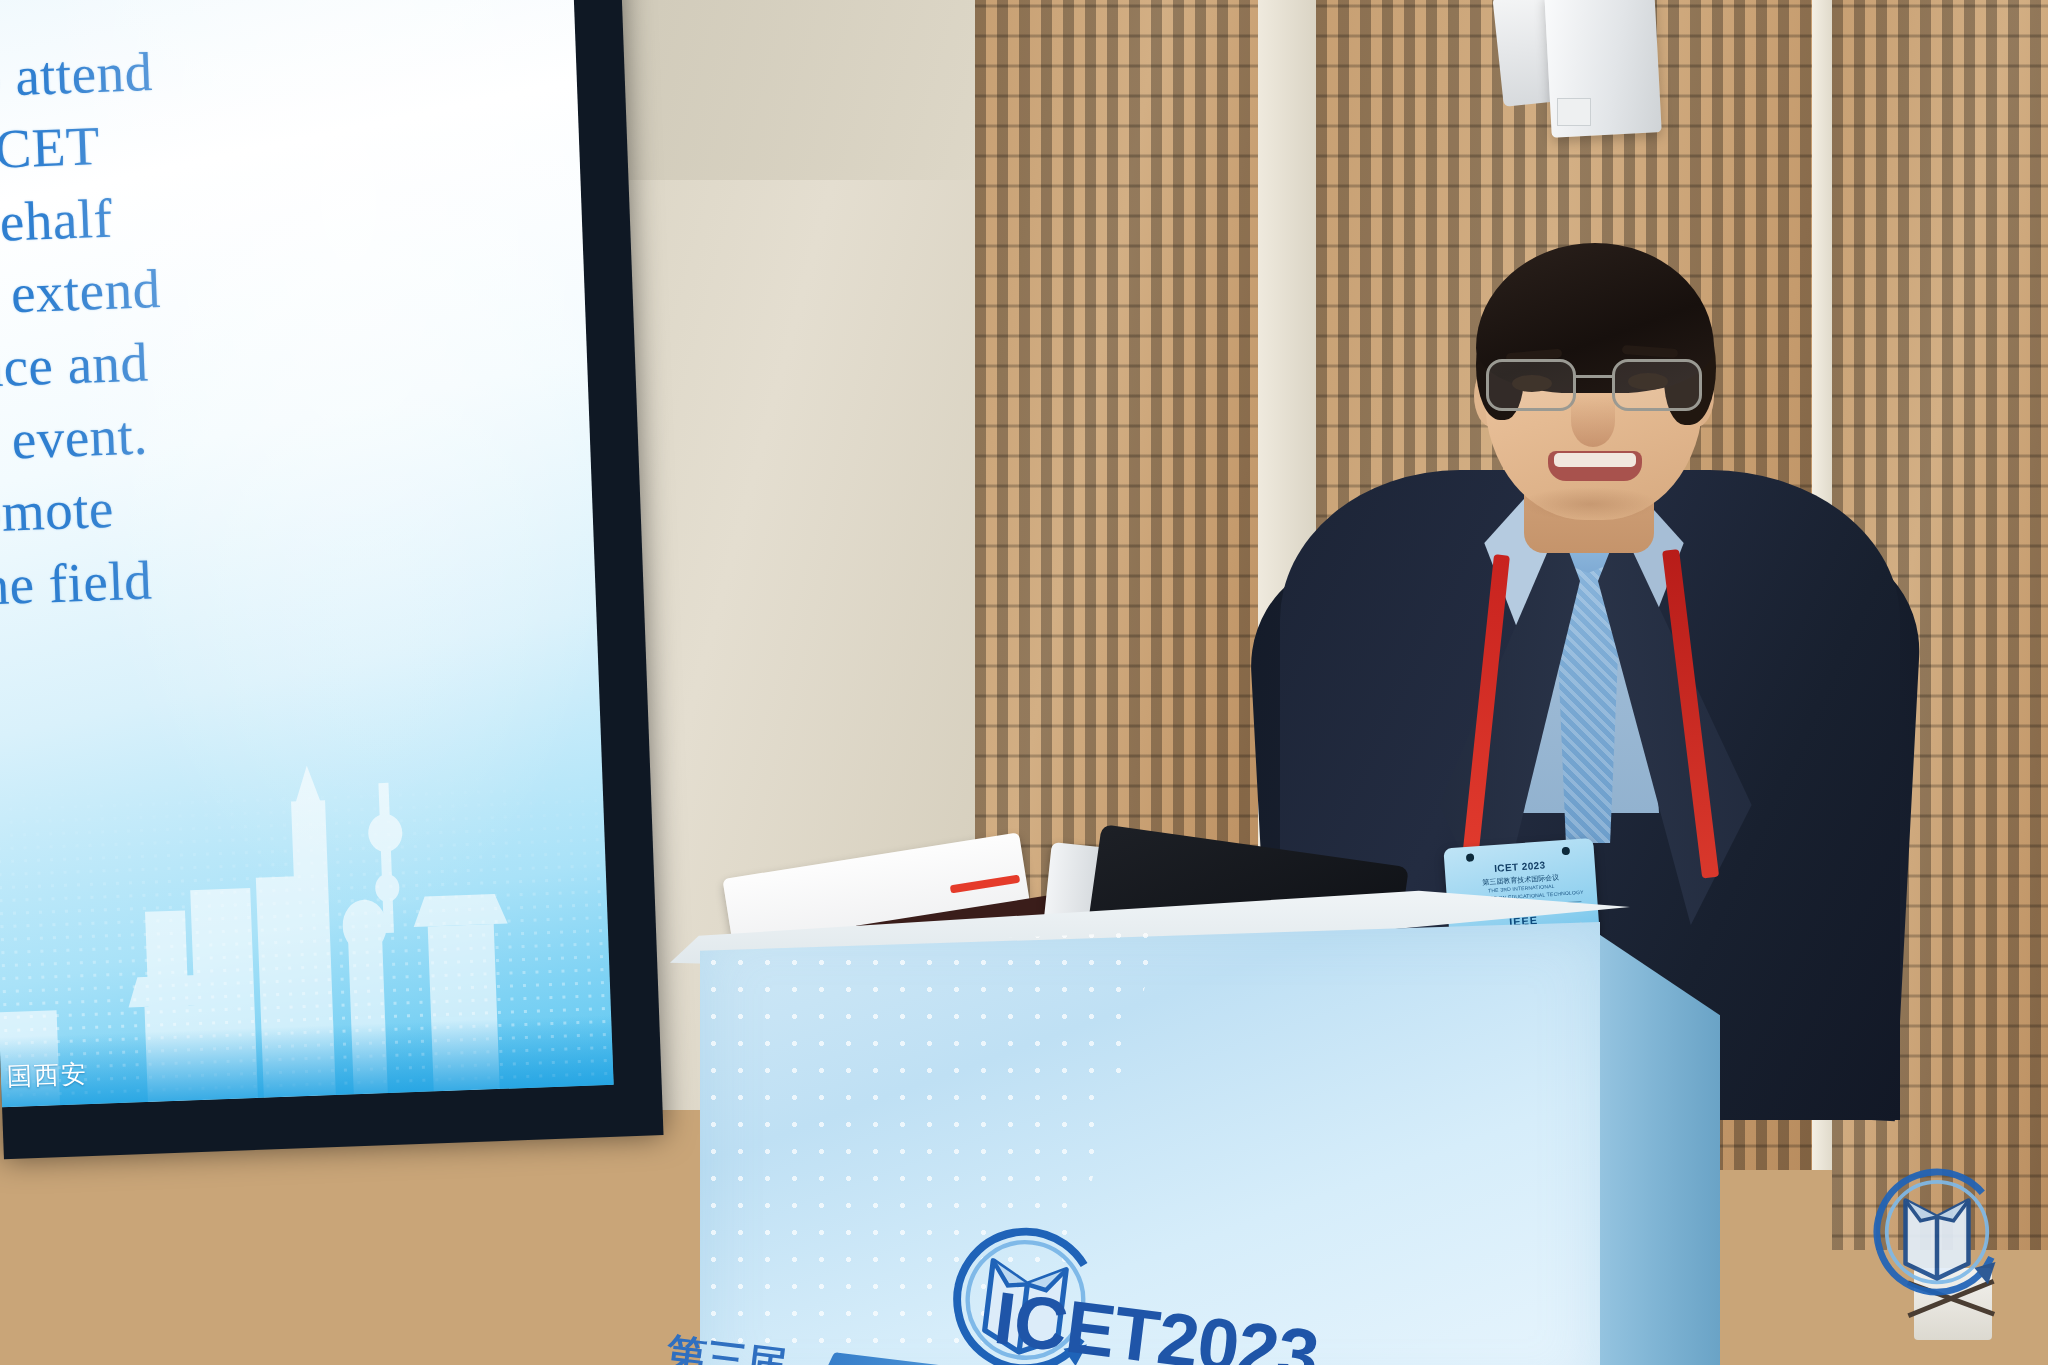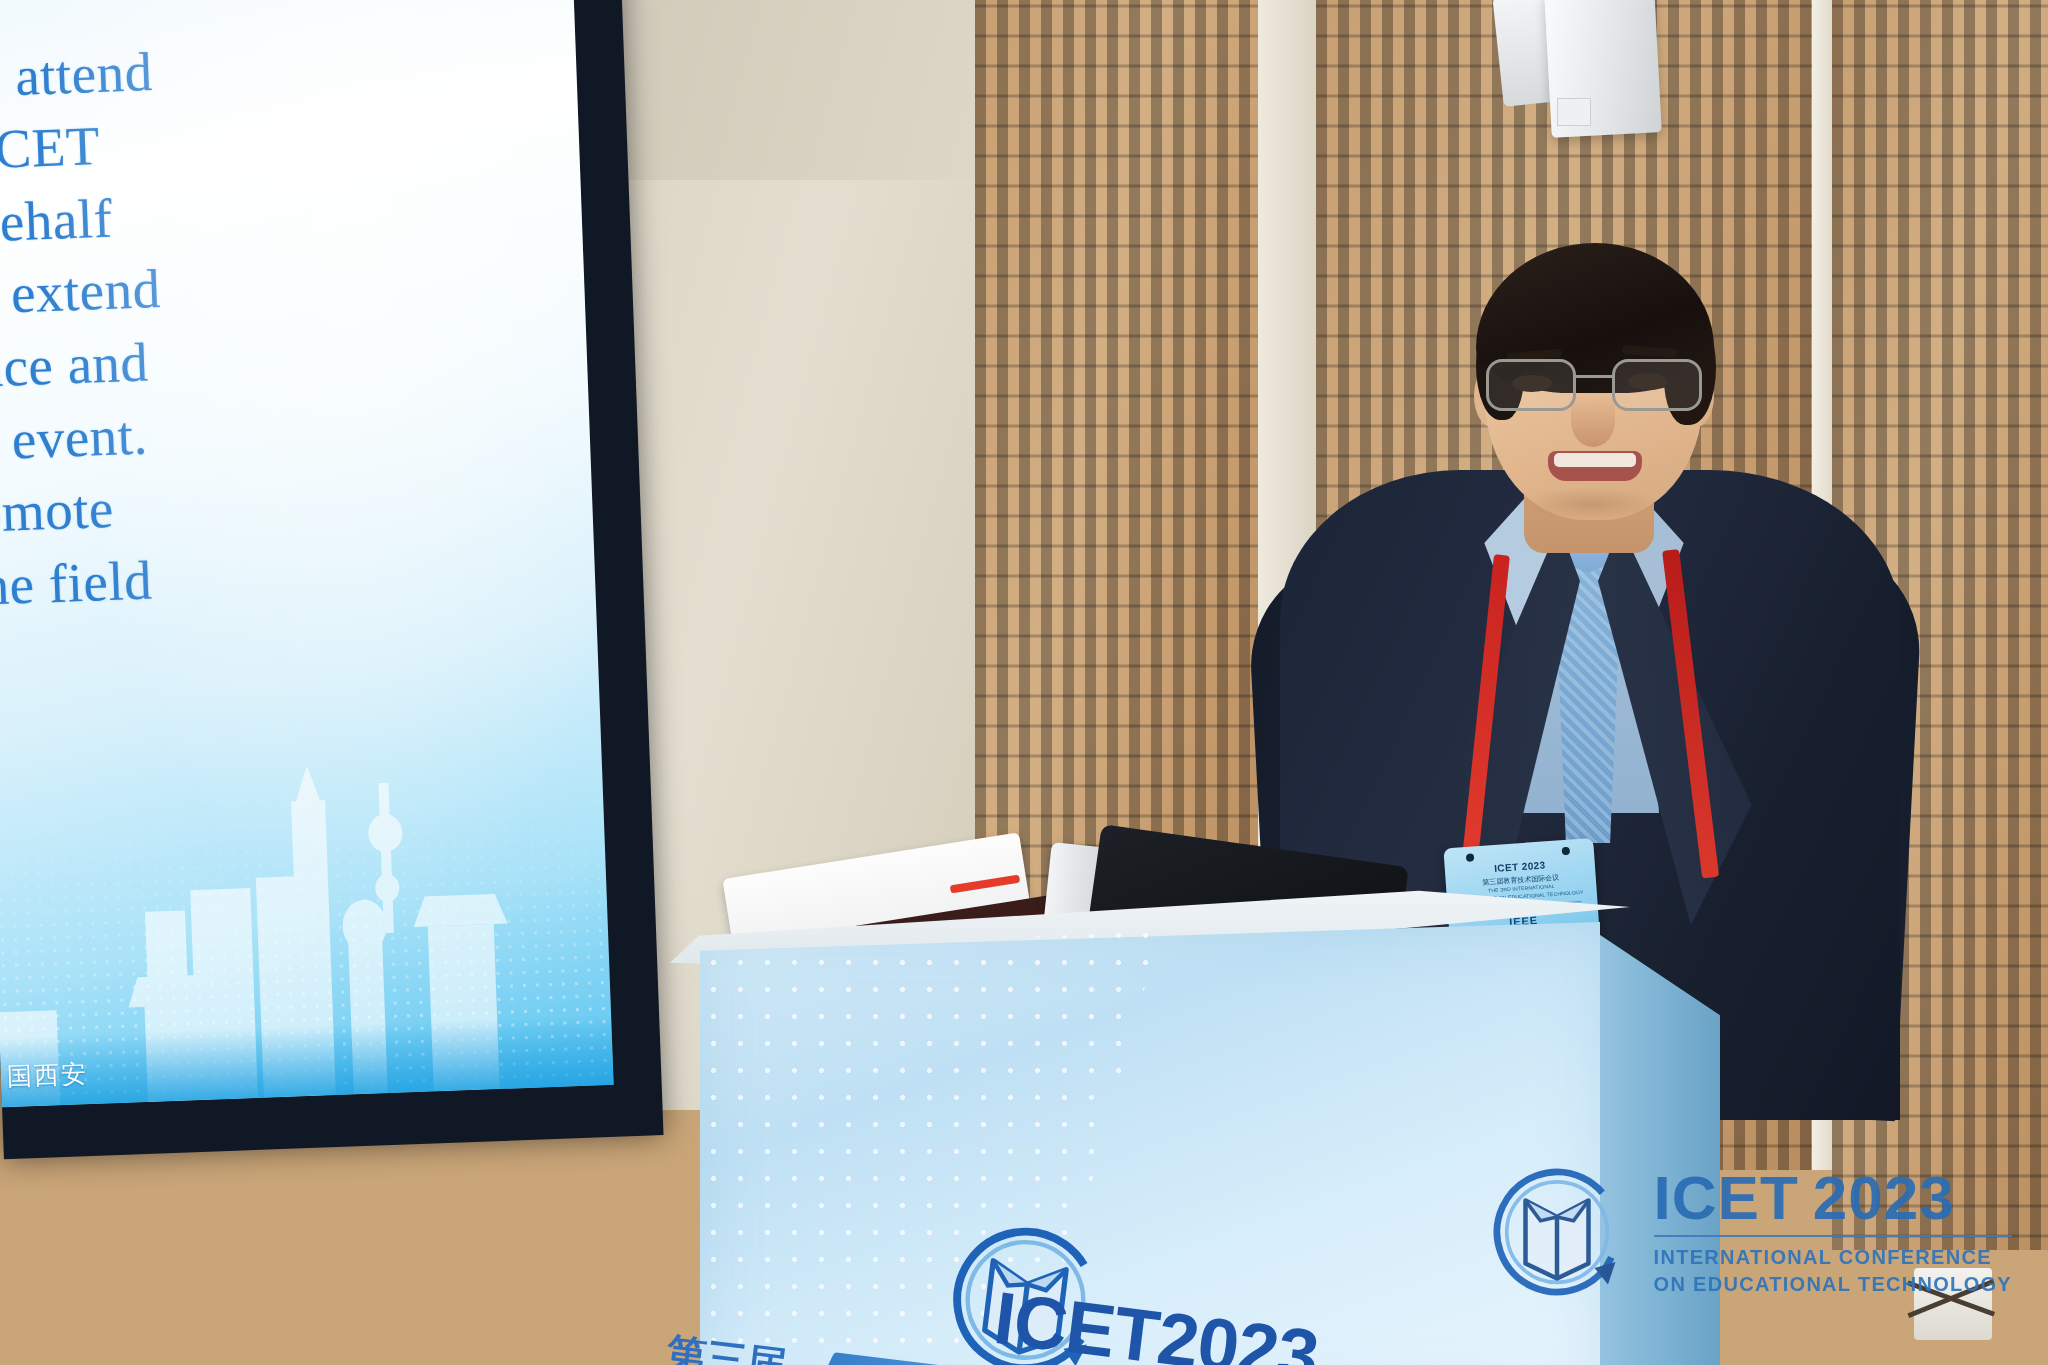--- a/index.html
+++ b/index.html
@@ -517,24 +517,15 @@
   <div class="watermark">
     <svg width="150" height="150" viewBox="0 0 200 200">
       <circle cx="100" cy="100" r="80" fill="none" stroke="#1f63b8" stroke-width="9" stroke-dasharray="410 95" transform="rotate(25 100 100)"></circle>
       <circle cx="100" cy="100" r="67" fill="none" stroke="#7fb9e8" stroke-width="5"></circle>
       <path d="M58 58 L100 80 L142 58 L142 142 L100 162 L58 142 Z" fill="#e3eef9" stroke="#1f4f8f" stroke-width="6" stroke-linejoin="round"></path>
       <path d="M100 80 L100 162" stroke="#1f4f8f" stroke-width="6"></path>
       <path d="M58 58 L78 85 L100 80" fill="#c3dbf2" stroke="#1f4f8f" stroke-width="5"></path>
       <path d="M142 58 L122 85 L100 80" fill="#c3dbf2" stroke="#1f4f8f" stroke-width="5"></path>
       <path d="M150 148 L178 140 L168 170 Z" fill="#1f4f8f"></path>
     </svg>
-    <div class="wm-text">
-      <div class="wm-row">
-        <span class="wm-icet">ICET</span>
-        <span class="wm-year">2023</span>
-      </div>
-      <div class="wm-rule"></div>
-      <div class="wm-sub">INTERNATIONAL CONFERENCE</div>
-      <div class="wm-sub">ON EDUCATIONAL TECHNOLOGY</div>
-    </div>
   </div>
 
 </div>
 
 </body></html>

